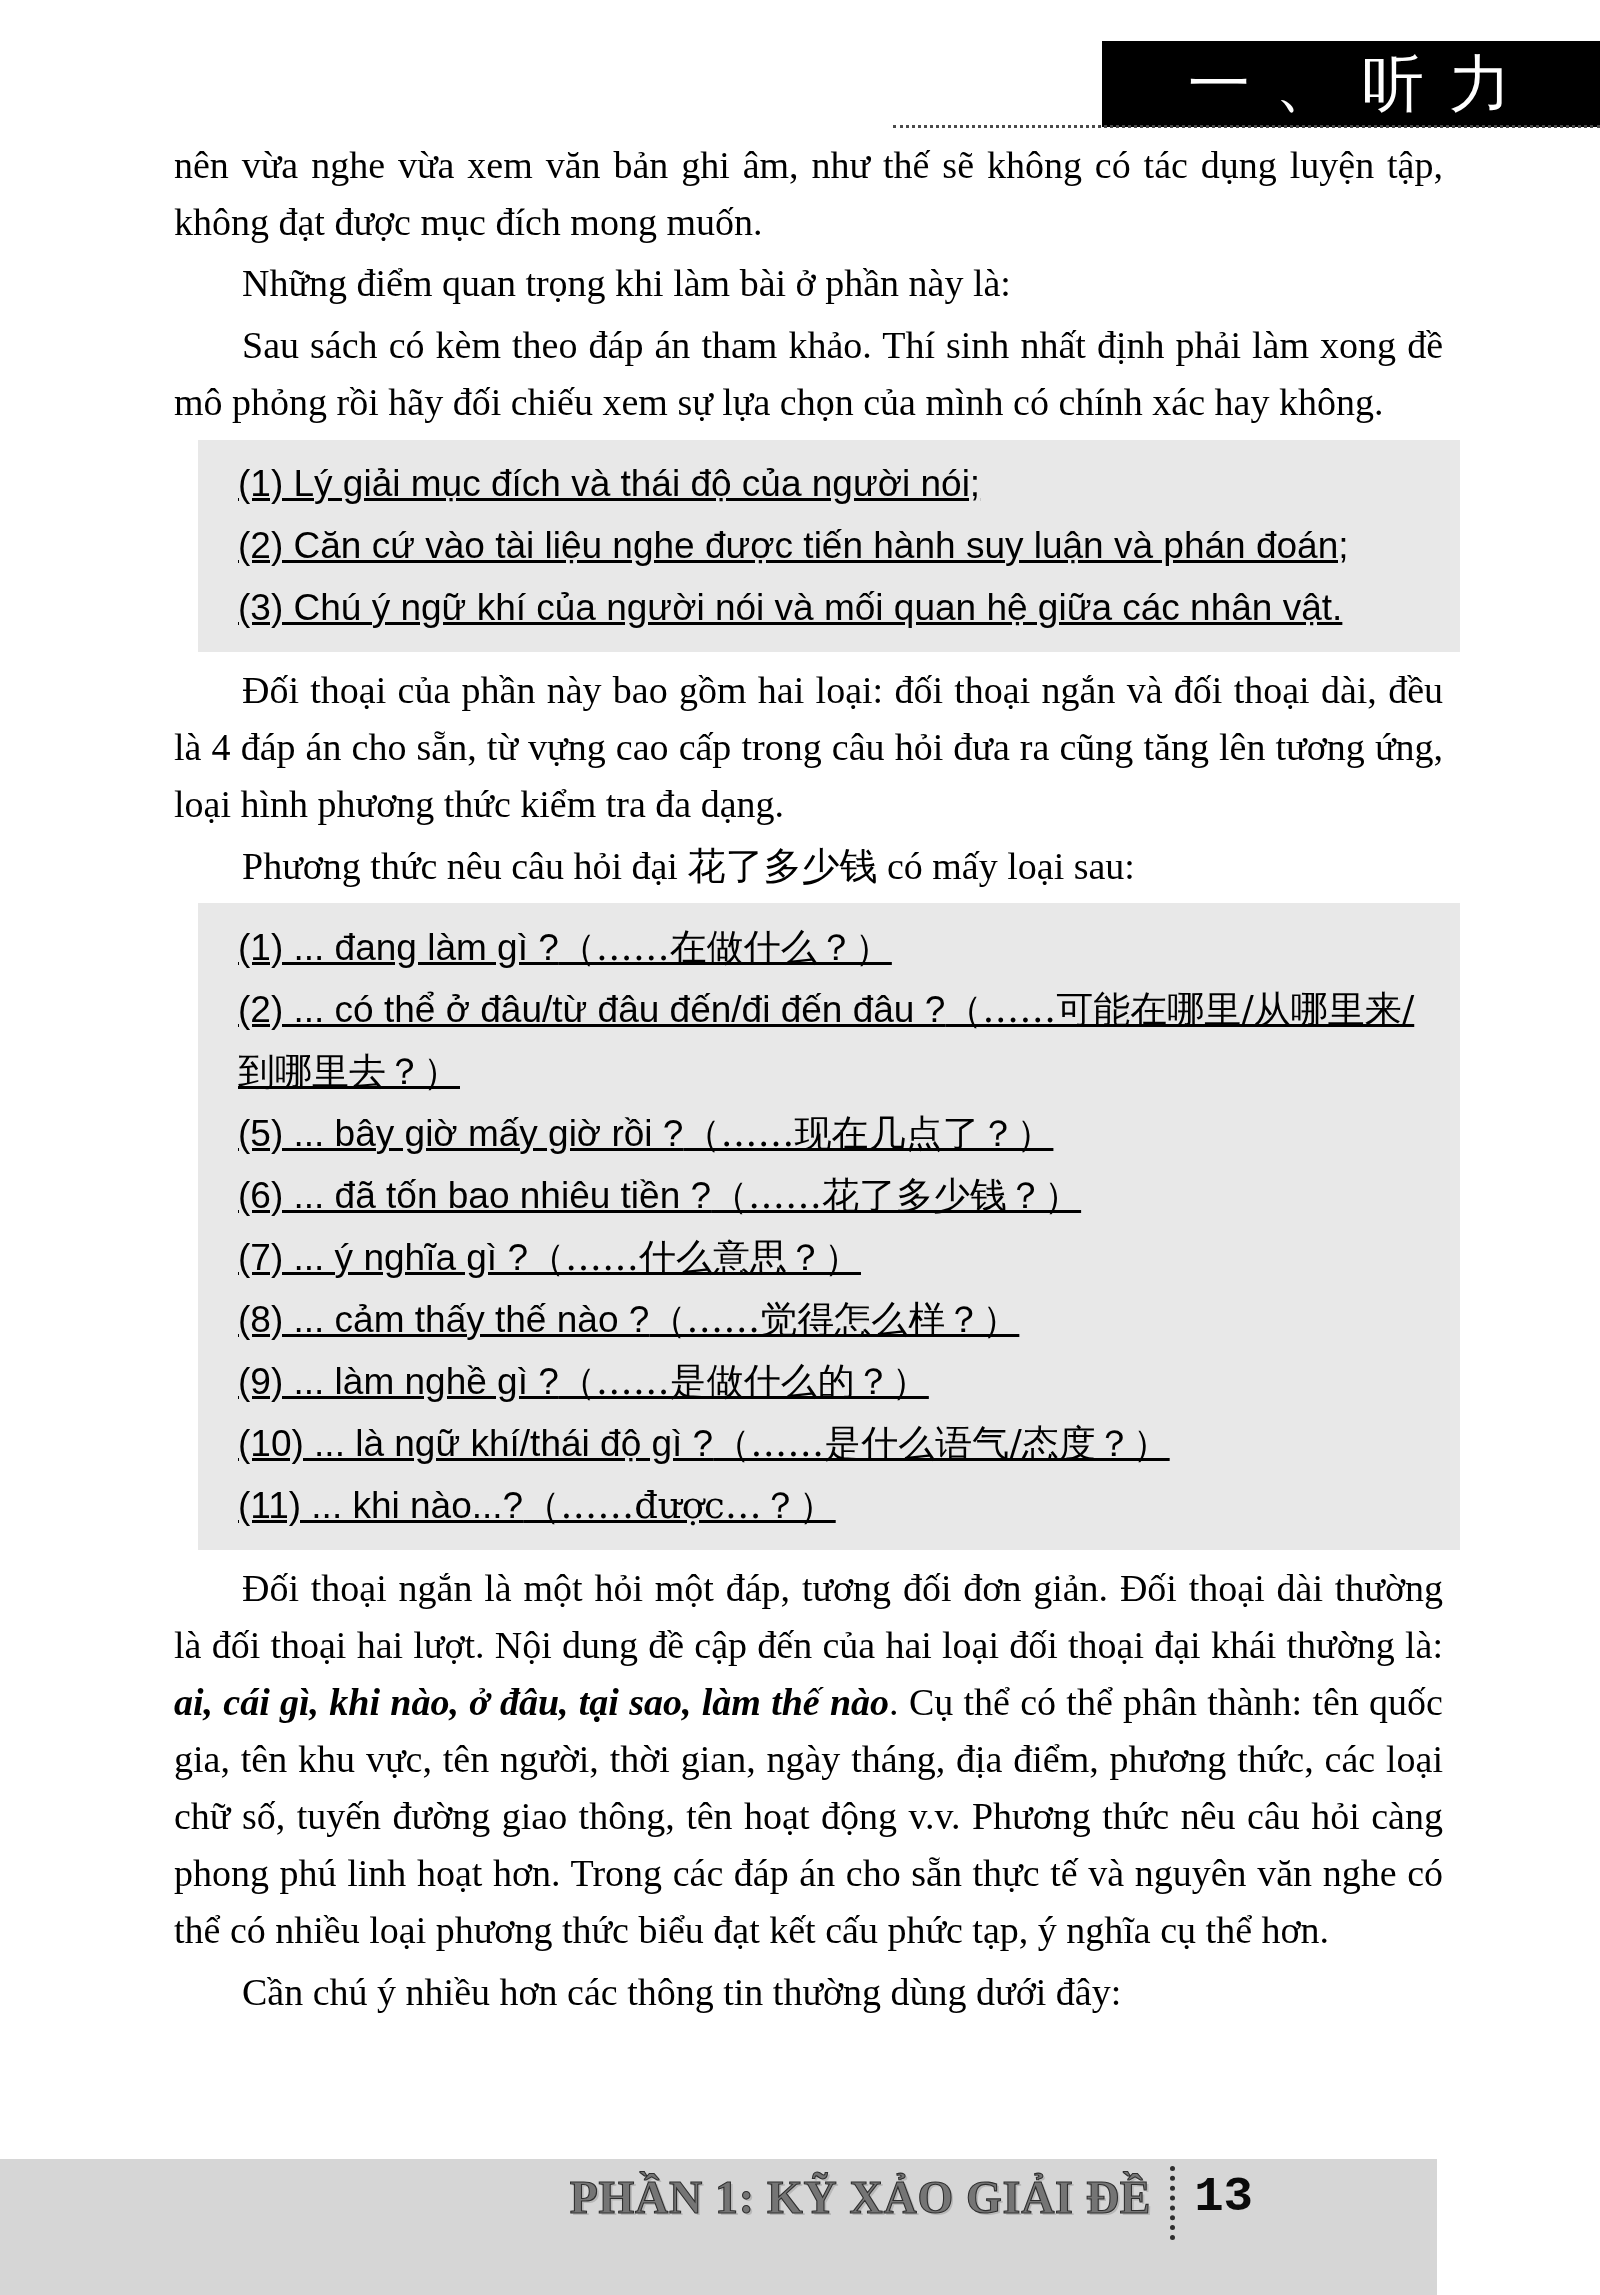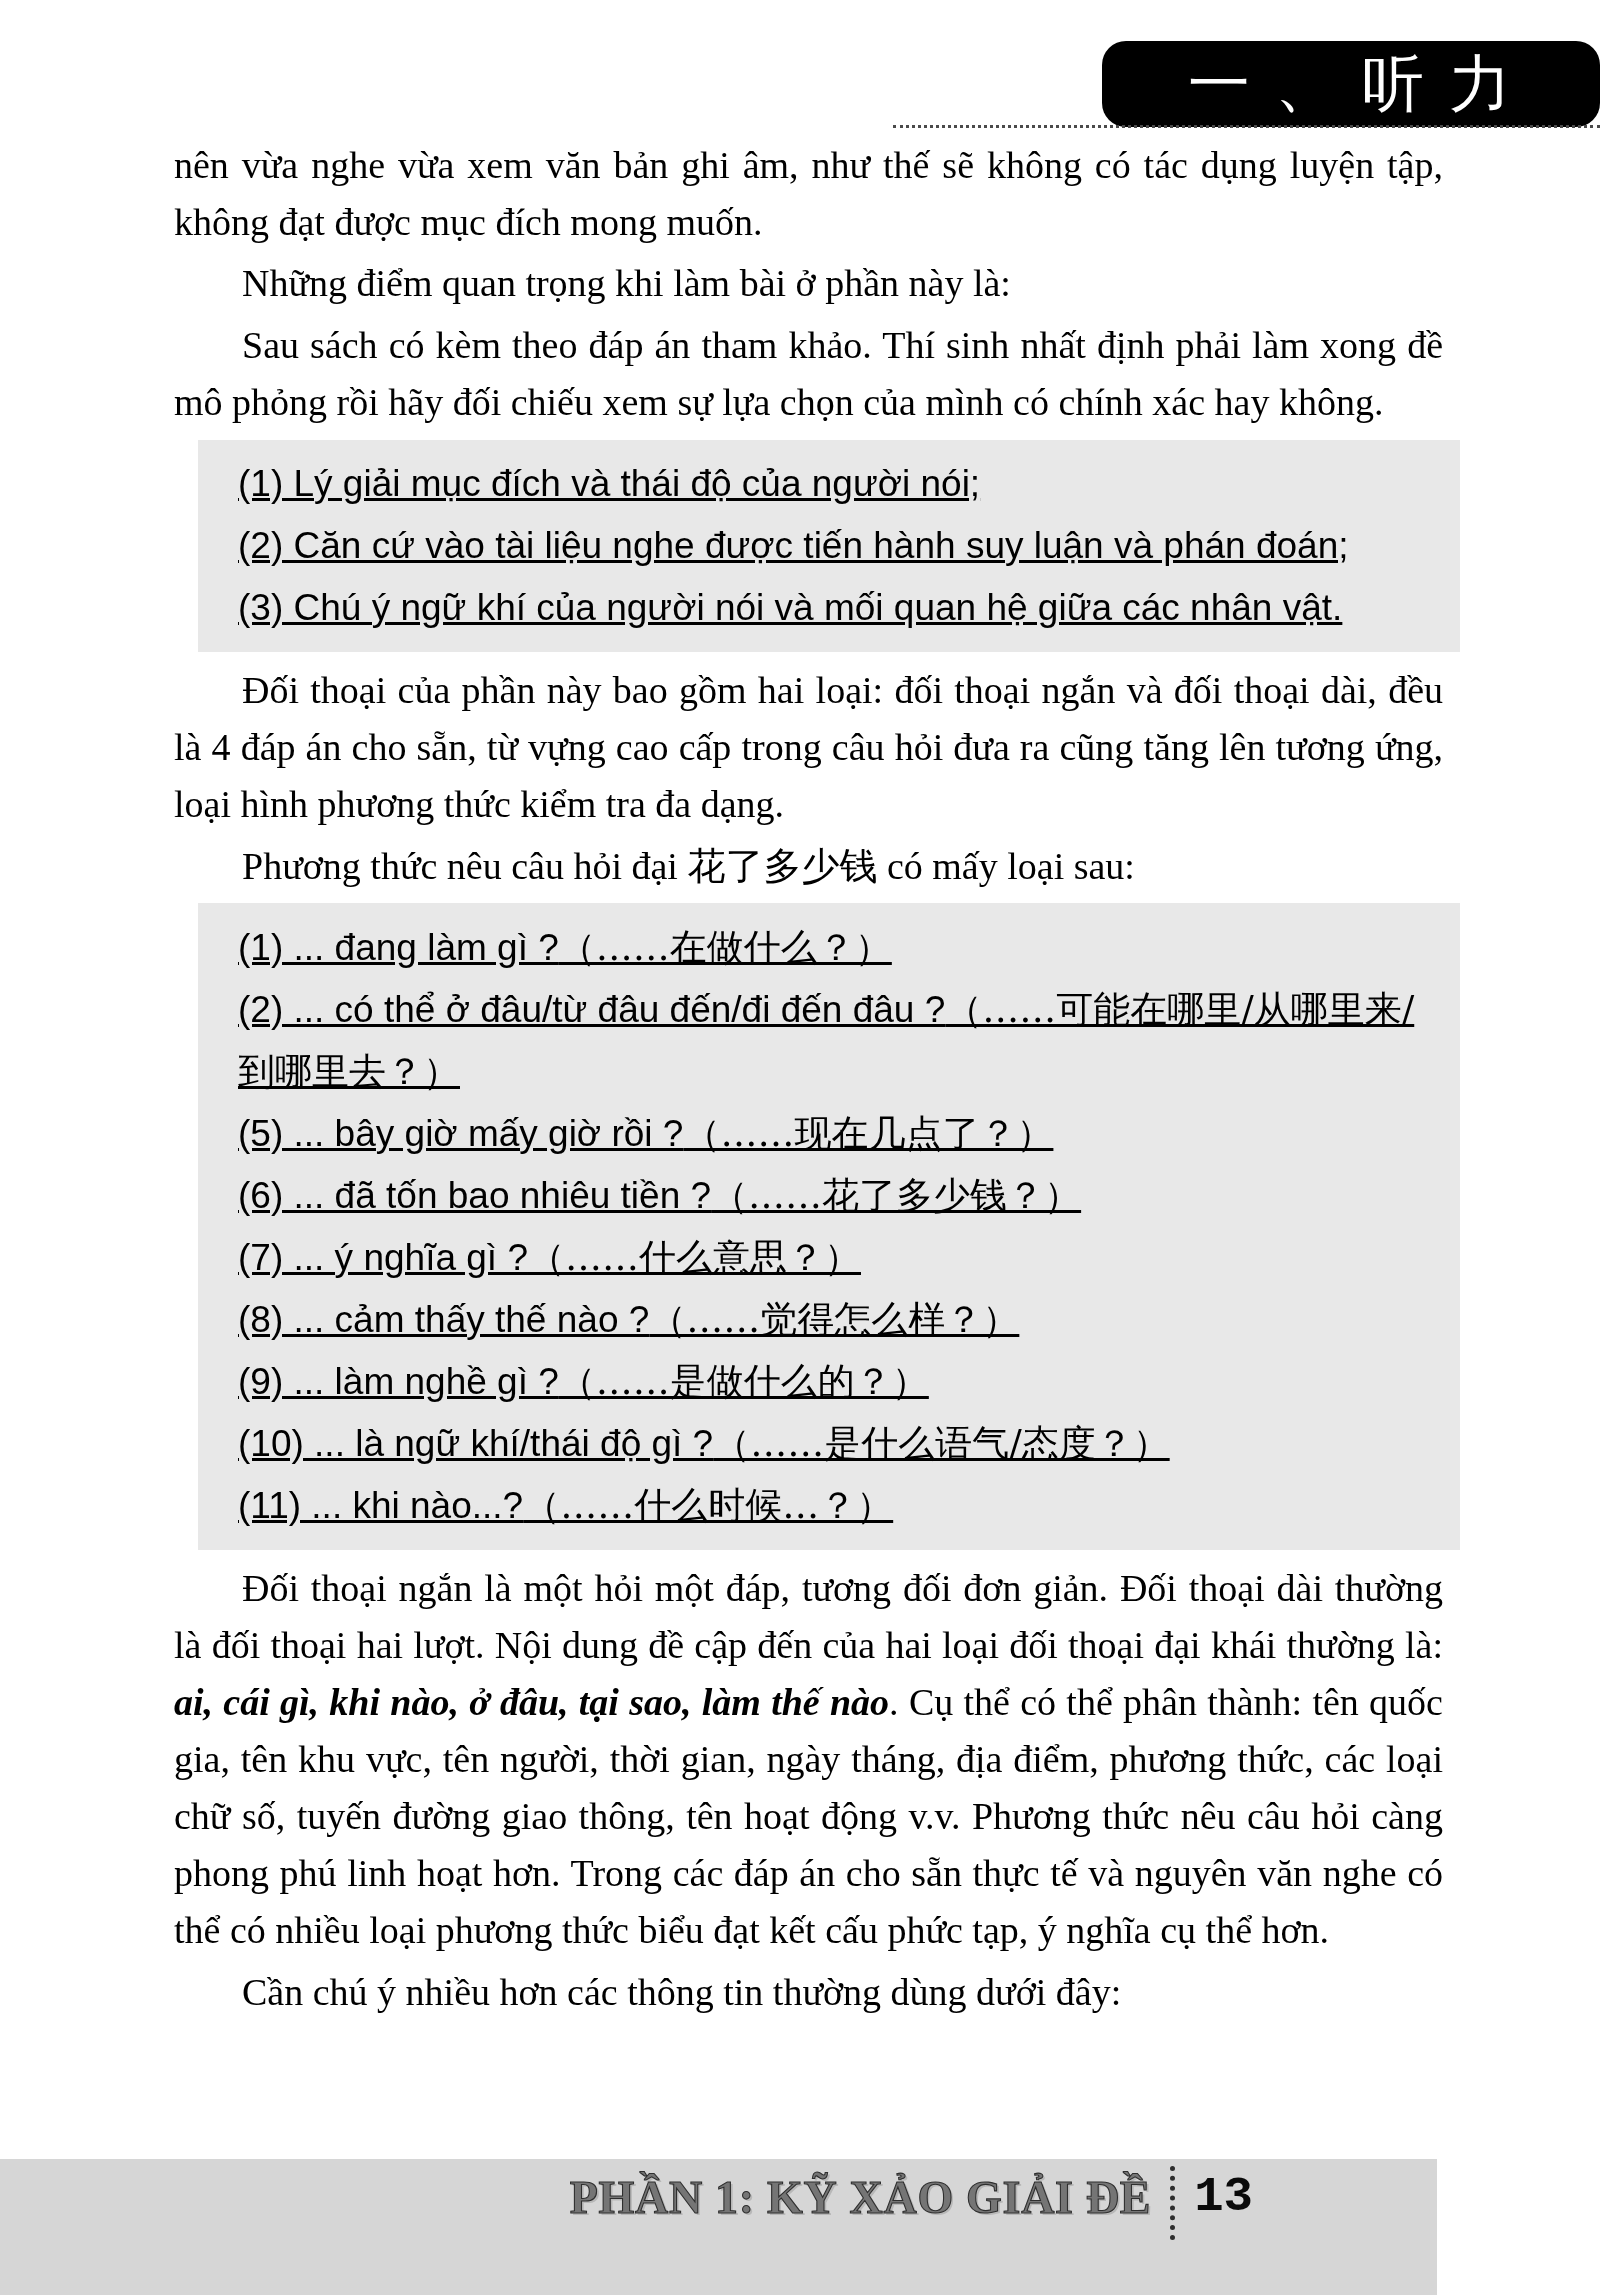--- a/index.html
+++ b/index.html
@@ -9,21 +9,21 @@
     width:1600px;height:2295px;
     background:#ffffff;
     overflow:hidden;
     font-family:"Liberation Serif", serif;
     color:#000;
   }
   
   .banner{
     position:absolute;left:1102px;top:41px;width:498px;height:86px;
     background:#000;
-    display:flex;align-items:center;justify-content:center;border-radius:24px;
+    display:flex;align-items:center;justify-content:center;
   }
   .banner-text{
     color:#fff;font-size:62px;letter-spacing:25px;padding-left:22px;
     font-family:"DejaVu Serif", serif;white-space:nowrap;
   }
   .dotted-rule{
     position:absolute;left:893px;top:125px;width:707px;height:0;
     border-top:3.7px dotted #4a4a4a;
   }
   
@@ -103,21 +103,21 @@
 
     <div class="gbox">
       <div class="gbox-item"><span>(1) ... đang làm gì ?<span class="zh">（……在做什么？）</span></span></div>
       <div class="gbox-item"><span>(2) ... có thể ở đâu/từ đâu đến/đi đến đâu ?<span class="zh">（……可能在哪里/从哪里来/到哪里去？）</span></span></div>
       <div class="gbox-item"><span>(5) ... bây giờ mấy giờ rồi ?<span class="zh">（……现在几点了？）</span></span></div>
       <div class="gbox-item"><span>(6) ... đã tốn bao nhiêu tiền ?<span class="zh">（……花了多少钱？）</span></span></div>
       <div class="gbox-item"><span>(7) ... ý nghĩa gì ?<span class="zh">（……什么意思？）</span></span></div>
       <div class="gbox-item"><span>(8) ... cảm thấy thế nào ?<span class="zh">（……觉得怎么样？）</span></span></div>
       <div class="gbox-item"><span>(9) ... làm nghề gì ?<span class="zh">（……是做什么的？）</span></span></div>
       <div class="gbox-item"><span>(10) ... là ngữ khí/thái độ gì ?<span class="zh">（……是什么语气/态度？）</span></span></div>
-      <div class="gbox-item"><span>(11) ... khi nào...?<span class="zh">（……什么时候…？）</span></span></div>
+      <div class="gbox-item"><span>(11) ... khi nào...?<span class="zh">（……được…？）</span></span></div>
     </div>
 
     <p class="indent"><span>Đối thoại ngắn là một hỏi một đáp, tương đối đơn giản. Đối thoại dài thường là đối thoại hai lượt. Nội dung đề cập đến của hai loại đối thoại đại khái thường là: </span><span class="bi">ai, cái gì, khi nào, ở đâu, tại sao, làm thế nào</span><span>. Cụ thể có thể phân thành: tên quốc gia, tên khu vực, tên người, thời gian, ngày tháng, địa điểm, phương thức, các loại chữ số, tuyến đường giao thông, tên hoạt động v.v. Phương thức nêu câu hỏi càng phong phú linh hoạt hơn. Trong các đáp án cho sẵn thực tế và nguyên văn nghe có thể có nhiều loại phương thức biểu đạt kết cấu phức tạp, ý nghĩa cụ thể hơn.</span></p>
 
     <p class="indent">Cần chú ý nhiều hơn các thông tin thường dùng dưới đây:</p>
 
   </div>
 
   <div class="footer-bar">
     <div class="footer-row">

